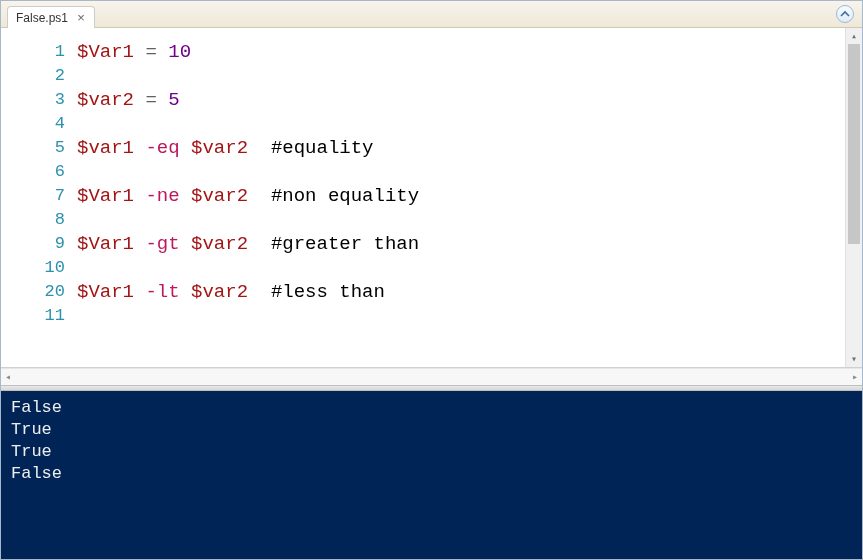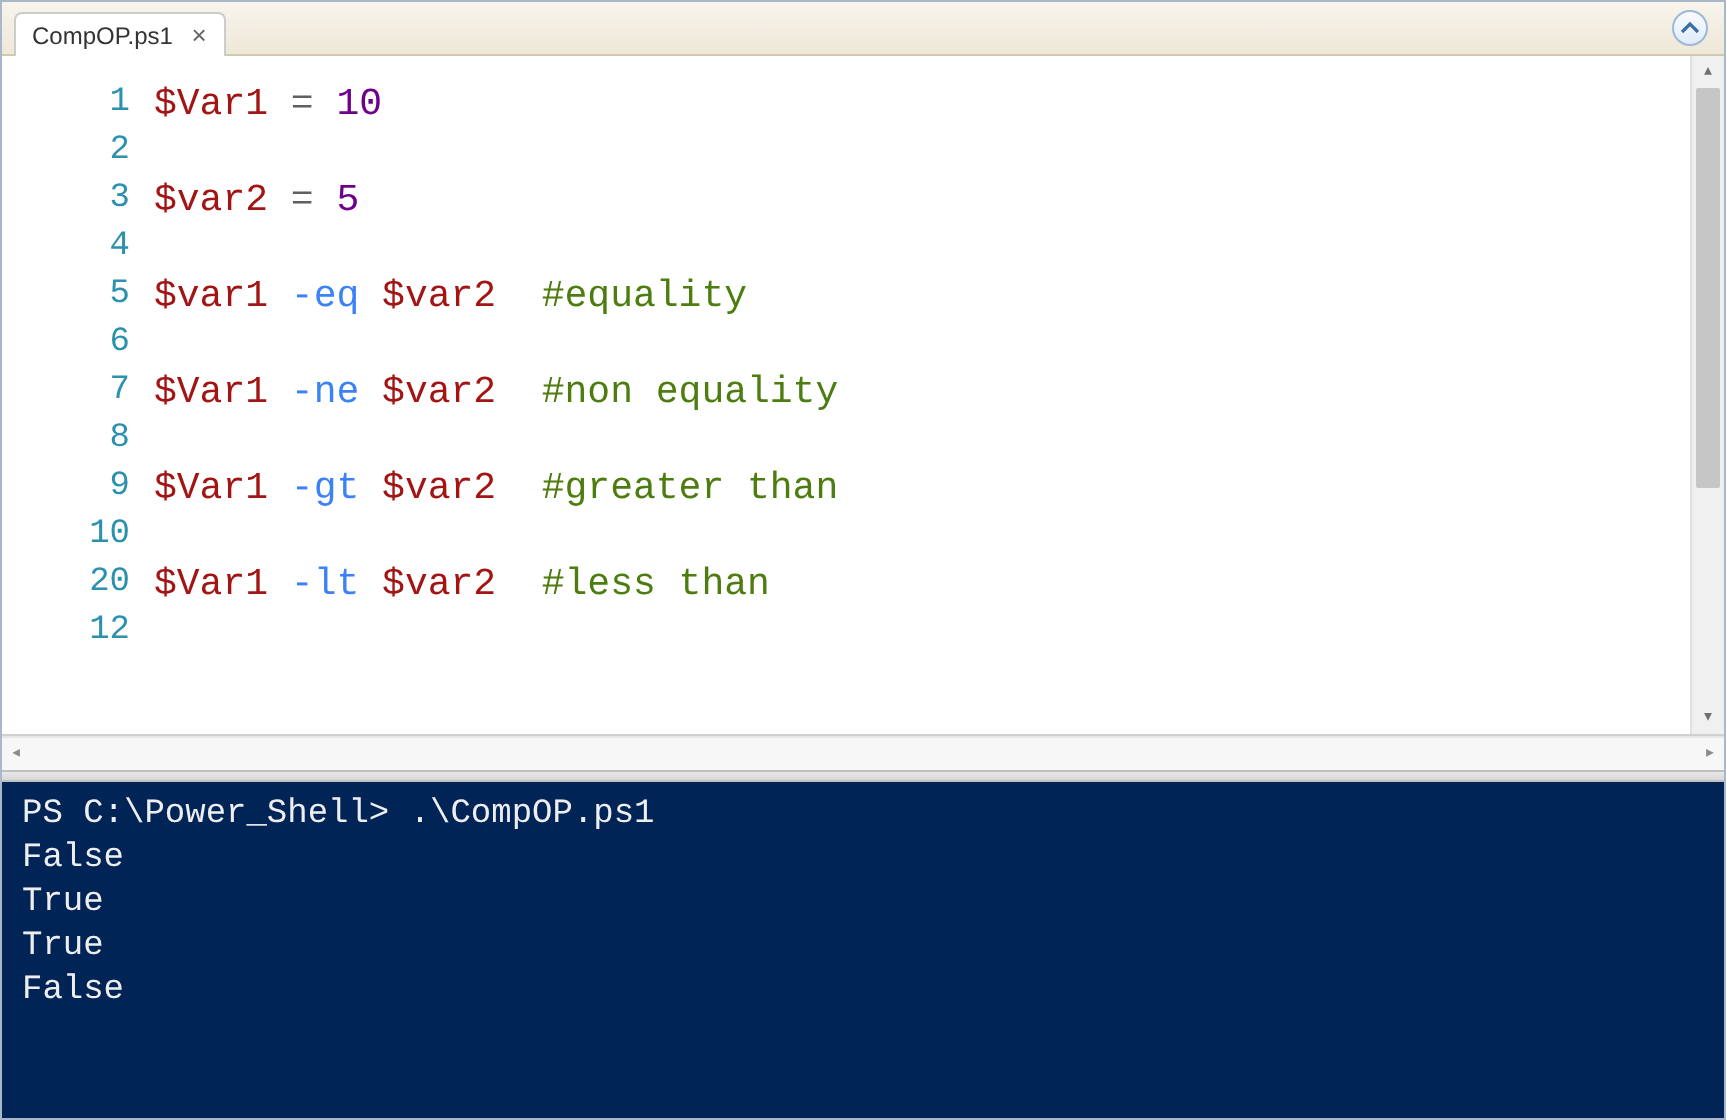--- a/index.html
+++ b/index.html
@@ -138,31 +138,31 @@
     font-size: 17px;
     line-height: 22px;
     padding: 6px 0 0 10px;
     white-space: pre;
     overflow:hidden;
   }
   
   .tok-var { color: #a31515; } 
   .tok-op  { color: #606060; }
   .tok-num { color: #6f008a; } 
-  .tok-param { color: #3b82f6; } 
-  .tok-comment { color: #4d7c0f; } 
+  .tok-param { color: #be185d; } 
+  .tok-comment { color: #000000; } 
 </style>
 </head>
 <body>
 
 <div class="ide">
 
   <div class="tab-bar">
     <div class="tab">
-      <span>CompOP.ps1</span>
+      <span>False.ps1</span>
       <span class="tab-close">×</span>
     </div>
     <div class="up-arrow-btn">
       <svg width="10" height="10" viewBox="0 0 10 10">
           <path d="M1 7 L5 3 L9 7" fill="none" stroke="#3a6ea5" stroke-width="1.6"></path>
         </svg>
     </div>
   </div>
 
   <div class="editor-pane">
@@ -171,32 +171,32 @@
         <div>2</div>
         <div>3</div>
         <div>4</div>
         <div>5</div>
         <div>6</div>
         <div>7</div>
         <div>8</div>
         <div>9</div>
         <div>10</div>
         <div>20</div>
-        <div>12</div>
+        <div>11</div>
       </div>
     <div class="code" id="code"><div><span class="tok-var">$Var1</span><span> </span><span class="tok-op">=</span><span> </span><span class="tok-num">10</span></div><div>&nbsp;</div><div><span class="tok-var">$var2</span><span> </span><span class="tok-op">=</span><span> </span><span class="tok-num">5</span></div><div>&nbsp;</div><div><span class="tok-var">$var1</span><span> </span><span class="tok-param">-eq</span><span> </span><span class="tok-var">$var2</span><span>  </span><span class="tok-comment">#equality</span></div><div>&nbsp;</div><div><span class="tok-var">$Var1</span><span> </span><span class="tok-param">-ne</span><span> </span><span class="tok-var">$var2</span><span>  </span><span class="tok-comment">#non equality</span></div><div>&nbsp;</div><div><span class="tok-var">$Var1</span><span> </span><span class="tok-param">-gt</span><span> </span><span class="tok-var">$var2</span><span>  </span><span class="tok-comment">#greater than</span></div><div>&nbsp;</div><div><span class="tok-var">$Var1</span><span> </span><span class="tok-param">-lt</span><span> </span><span class="tok-var">$var2</span><span>  </span><span class="tok-comment">#less than</span></div><div>&nbsp;</div></div>
     <div class="vscroll-editor">
       <div class="arrow" style="top:0">▴</div>
       <div class="thumb"></div>
       <div class="arrow" style="bottom:0">▾</div>
     </div>
   </div>
 
   <div class="hscroll-area">
     <span>◂</span>
     <span>▸</span>
   </div>
 
   <div class="splitter"></div>
 
-  <div class="terminal" id="terminal"><div>PS C:\Power_Shell&gt; .\CompOP.ps1</div><div>False</div><div>True</div><div>True</div><div>False</div><div>&nbsp;</div></div>
+  <div class="terminal" id="terminal"><div>False</div><div>True</div><div>True</div><div>False</div><div>&nbsp;</div></div>
 
 </div>
 
 </body></html>

